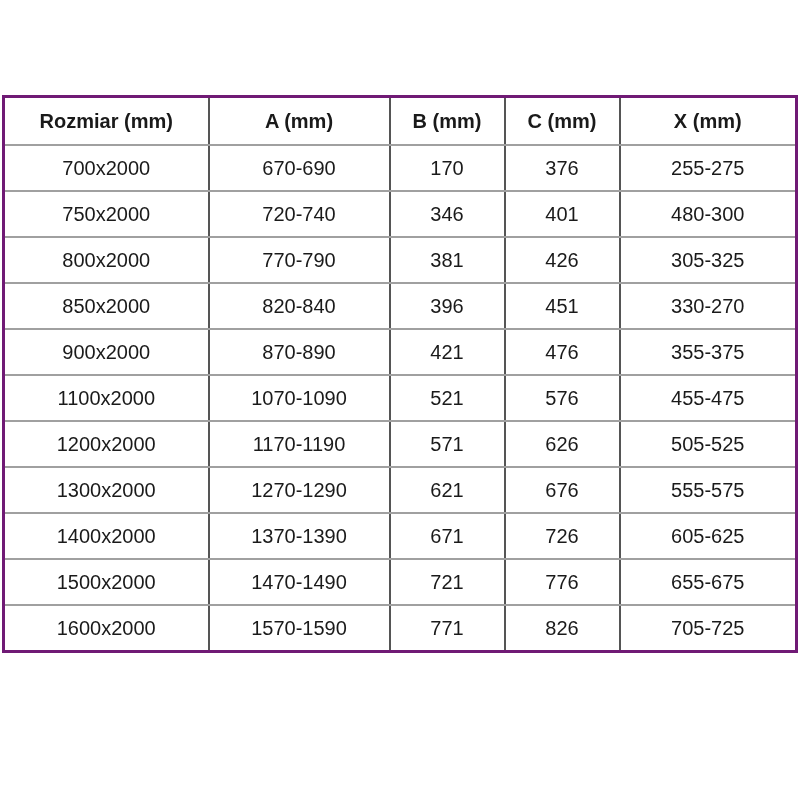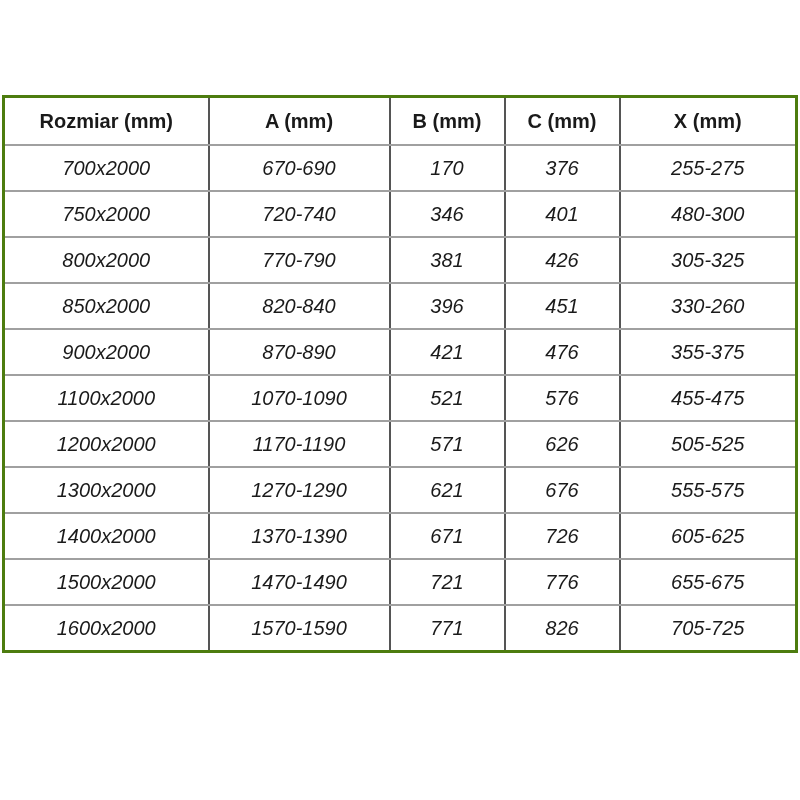--- a/index.html
+++ b/index.html
@@ -14,21 +14,21 @@
     font-family: "Liberation Sans", sans-serif;
     color: #1a1a1a;
   }
   .spec-table {
     position: absolute;
     left: 2px;
     top: 95px;
     width: 793px;
     border-collapse: collapse;
     table-layout: fixed;
-    border: 3px solid #4d7c0f;
+    border: 3px solid #701a75;
   }
   .spec-table th,
   .spec-table td {
     border-left: 2px solid #555555;
     border-right: 2px solid #555555;
     border-top: 2px solid #a0a0a0;
     border-bottom: 2px solid #a0a0a0;
     text-align: center;
     vertical-align: middle;
     font-size: 20px;
@@ -36,21 +36,20 @@
     overflow: hidden;
     white-space: nowrap;
   }
   .spec-table th {
     font-weight: bold;
     height: 46px;
   }
   .spec-table td {
     font-weight: normal;
     height: 44px;
-    font-style: italic;
   }
   col.c-rozmiar { width: 205px; }
   col.c-a { width: 181px; }
   col.c-b { width: 115px; }
   col.c-c { width: 115px; }
   col.c-x { width: 177px; }
 </style>
 </head>
 <body>
 
@@ -91,21 +90,21 @@
         <td>770-790</td>
         <td>381</td>
         <td>426</td>
         <td>305-325</td>
       </tr>
       <tr>
         <td>850x2000</td>
         <td>820-840</td>
         <td>396</td>
         <td>451</td>
-        <td>330-260</td>
+        <td>330-270</td>
       </tr>
       <tr>
         <td>900x2000</td>
         <td>870-890</td>
         <td>421</td>
         <td>476</td>
         <td>355-375</td>
       </tr>
       <tr>
         <td>1100x2000</td>

